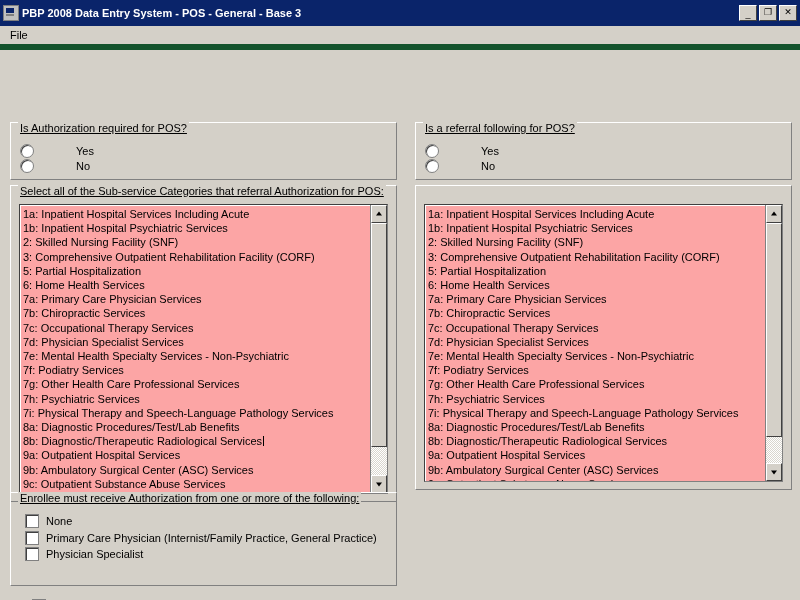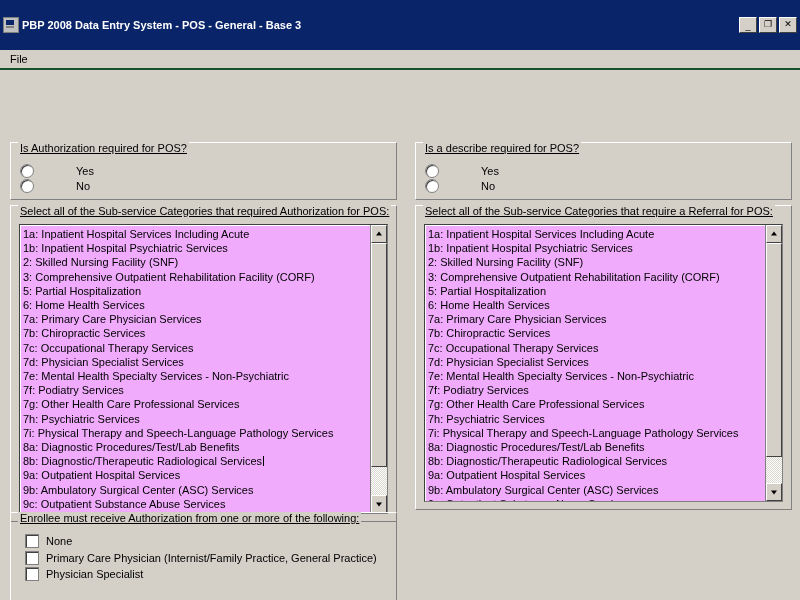--- a/index.html
+++ b/index.html
@@ -8,26 +8,26 @@
   body {
     width: 800px; height: 600px;
     background: #d4d0c8;
     font-family: "Liberation Sans", sans-serif;
     font-size: 11px;
     color: #000;
     overflow: hidden;
   }
   
   .titlebar {
-    height: 18px;
+    height: 26px;
     background: linear-gradient(to bottom, #0a246a 0%, #1c4fa1 50%, #0a246a 100%);
     background: #0a246a;
     display: flex;
     align-items: center;
-    padding: 16px 2px;
+    padding: 0 2px;
     color: #fff;
   }
   .title-icon {
     width: 14px; height: 14px;
     margin: 0 3px 0 1px;
     background: #c0c0c0;
     border: 1px solid #7f7f7f;
     position: relative;
     flex: 0 0 auto;
   }
@@ -77,21 +77,21 @@
     font-size: 9px;
   }
   .tbtn.min span { top: 2px; }
   
   .menubar {
     height: 18px;
     background: #d4d0c8;
     display: flex;
     align-items: center;
     padding-left: 4px;
-    border-bottom: 2px solid #14532d;
+    border-bottom: 6px solid #14532d;
   }
   .menu-item {
     padding: 2px 6px;
     font-size: 11px;
   }
   
   .client {
     position: relative;
     width: 800px;
     height: 562px;
@@ -150,21 +150,21 @@
     width: 12px; height: 12px;
     background: #ffffff;
     border: 1px solid #808080;
     box-shadow: inset 1px 1px 0 #404040, inset -1px -1px 0 #ffffff;
     margin-right: 7px;
     flex: 0 0 auto;
   }
   
   .listbox {
     position: absolute;
-    background: #f0abfc;
+    background: #fca5a5;
     border: 1px solid #808080;
     border-top-color: #404040;
     border-left-color: #404040;
     box-shadow: 1px 1px 0 #ffffff inset;
     overflow: hidden;
     display: flex;
   }
   .list-items {
     flex: 1 1 auto;
     padding: 2px 0 0 2px;
@@ -266,34 +266,34 @@
       <span class="radio-label">Yes</span>
     </div>
     <div class="radio-row" style="left:9px; top:36px;">
       <span class="radio"></span>
       <span class="radio-label">No</span>
     </div>
   </div>
 
   <div class="group" style="left:415px; top:72px; width:375px; height:56px;">
     <div class="group-inner"></div>
-    <div class="group-caption">Is a describe required for POS?</div>
+    <div class="group-caption">Is a referral following for POS?</div>
     <div class="radio-row" style="left:9px; top:21px;">
       <span class="radio"></span>
       <span class="radio-label">Yes</span>
     </div>
     <div class="radio-row" style="left:9px; top:36px;">
       <span class="radio"></span>
       <span class="radio-label">No</span>
     </div>
   </div>
 
   <div class="group" style="left:10px; top:135px; width:385px; height:315px;">
     <div class="group-inner"></div>
-    <div class="group-caption">Select all of the Sub-service Categories that required Authorization for POS:</div>
+    <div class="group-caption">Select all of the Sub-service Categories that referral Authorization for POS:</div>
     <div class="listbox" style="left:8px; top:18px; width:367px; height:288px;">
       <div class="list-items">
         <div class="list-item">1a: Inpatient Hospital Services Including Acute</div>
         <div class="list-item">1b: Inpatient Hospital Psychiatric Services</div>
         <div class="list-item">2: Skilled Nursing Facility (SNF)</div>
         <div class="list-item">3: Comprehensive Outpatient Rehabilitation Facility (CORF)</div>
         <div class="list-item">5: Partial Hospitalization</div>
         <div class="list-item">6: Home Health Services</div>
         <div class="list-item">7a: Primary Care Physician Services</div>
         <div class="list-item">7b: Chiropractic Services</div>
@@ -321,21 +321,20 @@
         </div>
         <div class="sb-btn down">
             <span class="sb-arrow"></span>
           </div>
       </div>
     </div>
   </div>
 
   <div class="group" style="left:415px; top:135px; width:375px; height:303px;">
     <div class="group-inner"></div>
-    <div class="group-caption">Select all of the Sub-service Categories that require a Referral for POS:</div>
     <div class="listbox" style="left:8px; top:18px; width:357px; height:276px;">
       <div class="list-items">
         <div class="list-item">1a: Inpatient Hospital Services Including Acute</div>
         <div class="list-item">1b: Inpatient Hospital Psychiatric Services</div>
         <div class="list-item">2: Skilled Nursing Facility (SNF)</div>
         <div class="list-item">3: Comprehensive Outpatient Rehabilitation Facility (CORF)</div>
         <div class="list-item">5: Partial Hospitalization</div>
         <div class="list-item">6: Home Health Services</div>
         <div class="list-item">7a: Primary Care Physician Services</div>
         <div class="list-item">7b: Chiropractic Services</div>

